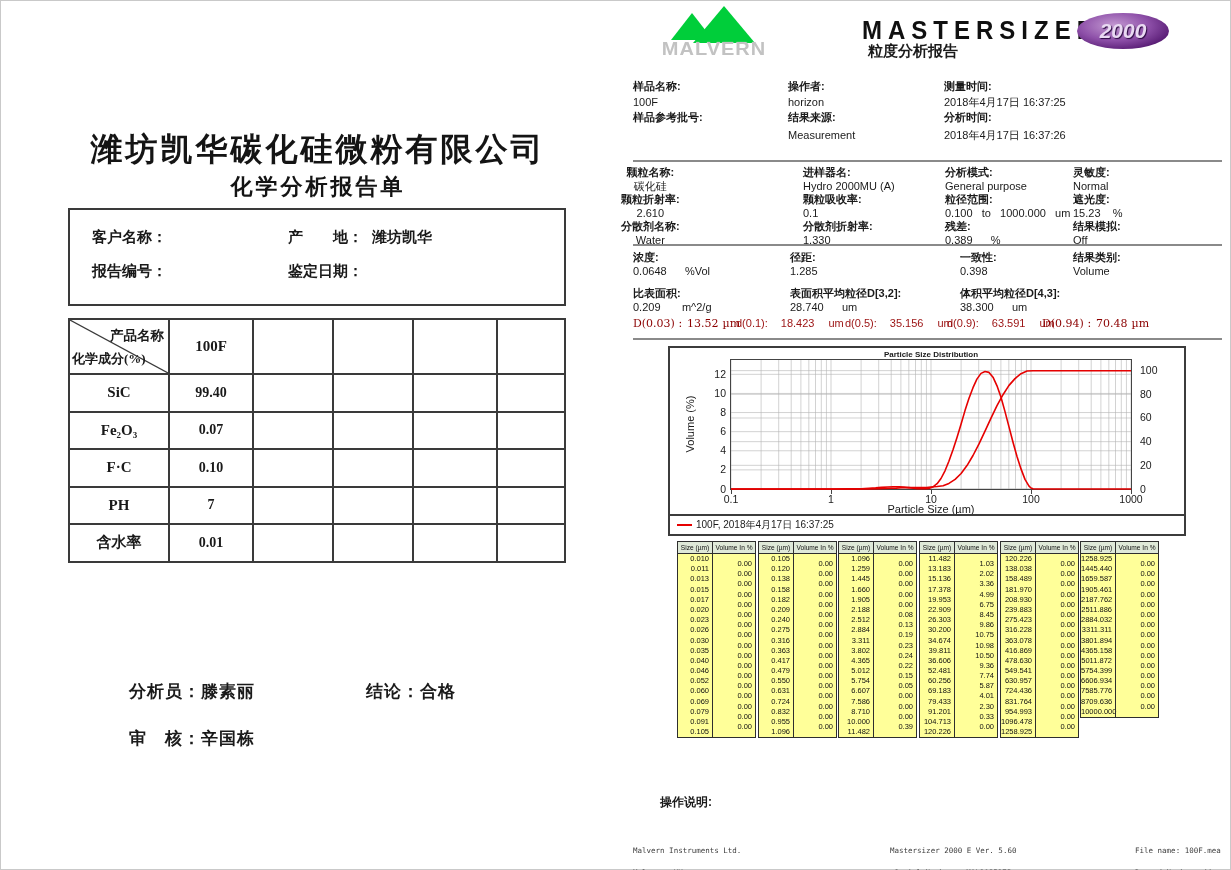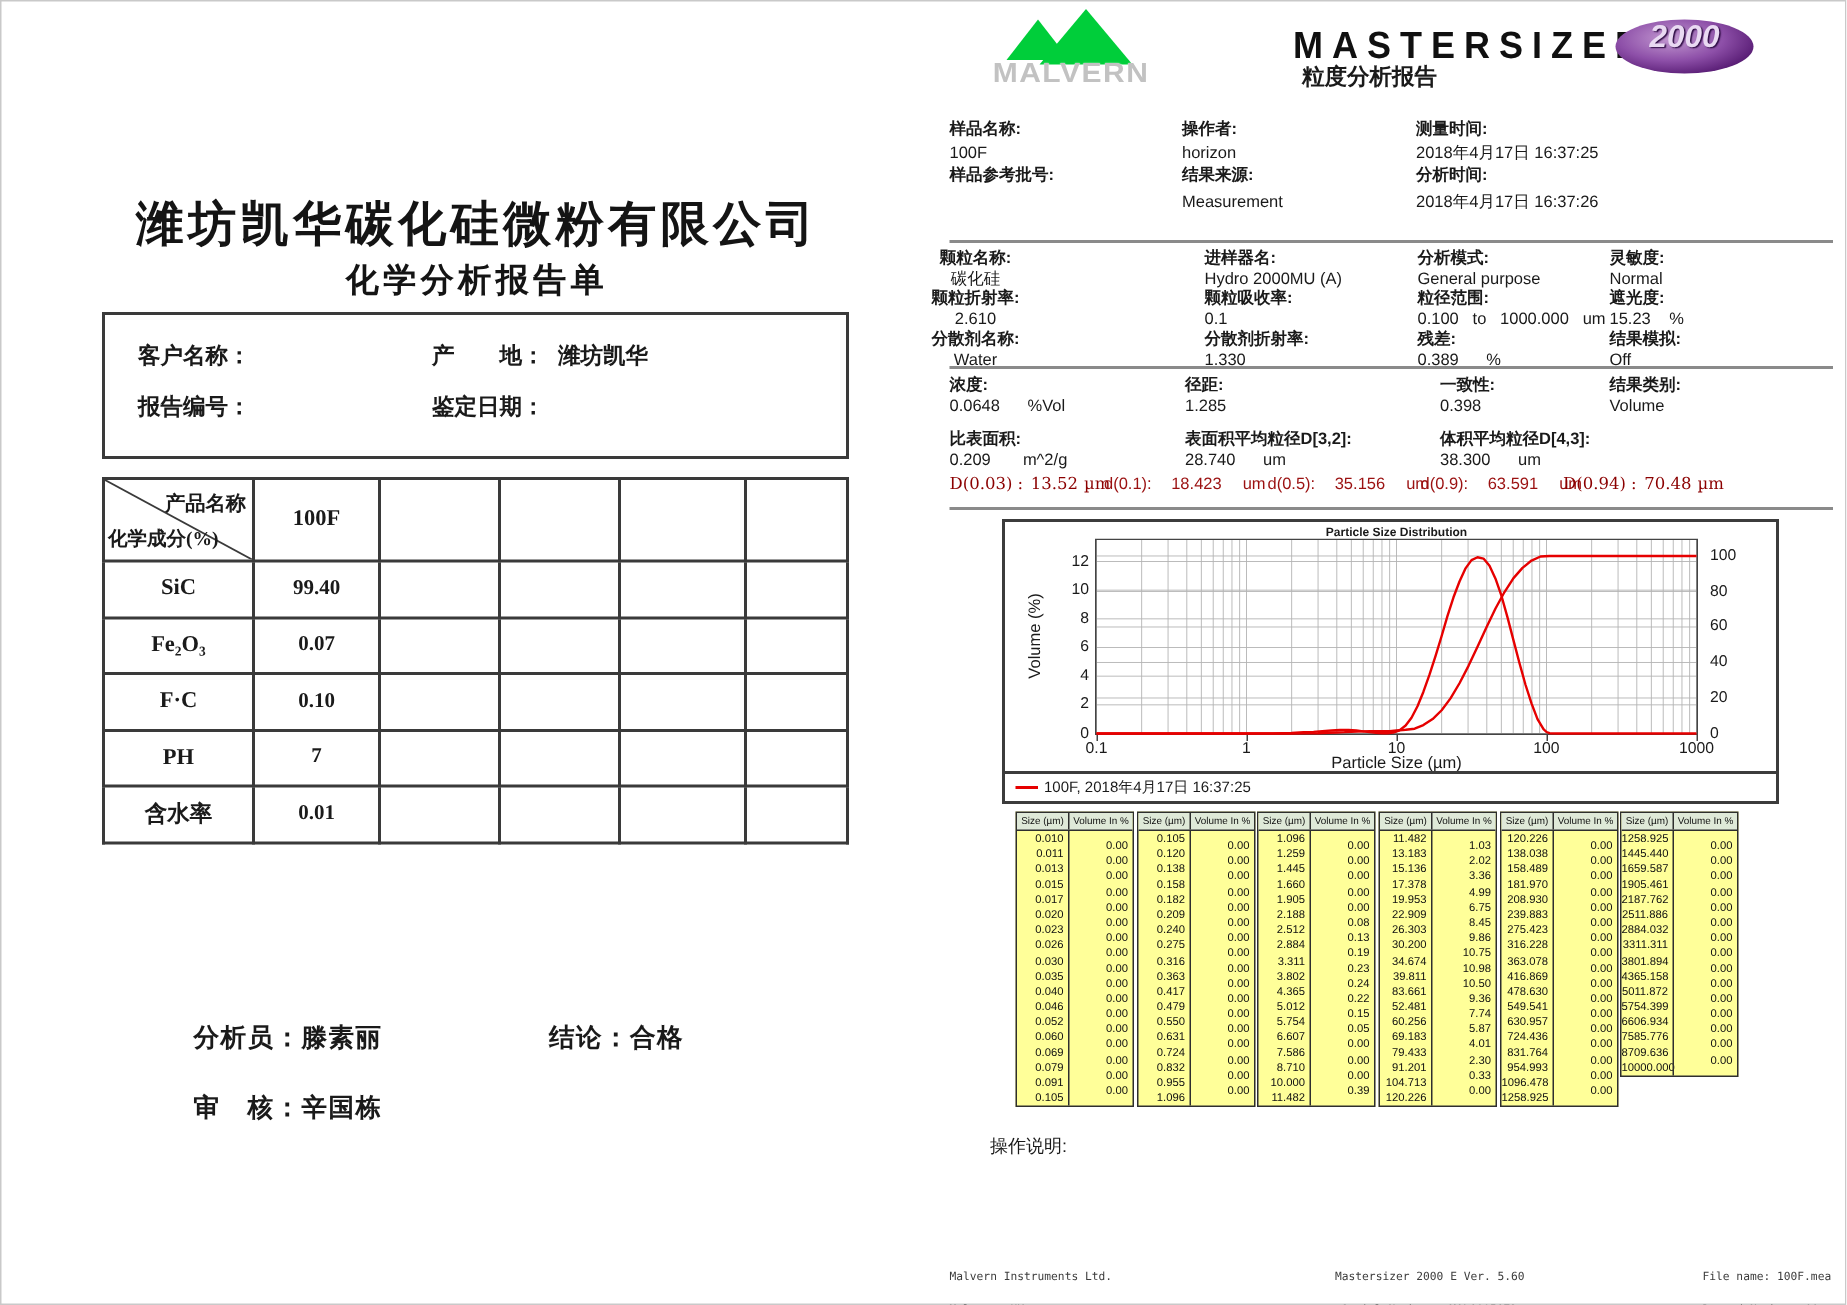--- a/index.html
+++ b/index.html
@@ -26,21 +26,21 @@
   .pct-serif{font-family:"DejaVu Serif","Liberation Serif",serif;color:#8b0000;font-size:11px;white-space:pre;}
   .pct-bold{font-weight:normal;color:#9b1111;font-size:11px;white-space:pre;}
   
   .tri{width:0;height:0;position:absolute;}
   .malvern-text{position:absolute;left:0;top:34px;width:118px;text-align:center;font-weight:bold;
     font-size:20px;letter-spacing:1px;color:#c2c2c2;transform:scaleY(.92);
     text-shadow:0 0 1px #ffffff;}
   .mastersizer{font-weight:bold;font-size:24px;letter-spacing:6px;color:#101010;transform:scaleY(1.05);}
   .badge2000{width:92px;height:36px;border-radius:50%;
     background:radial-gradient(ellipse at 40% 35%,#c49ad2 0%,#8d4fa8 45%,#5b1f77 75%,#38084f 100%);
-    display:flex;align-items:flex-start;justify-content:center;}
+    display:flex;align-items:center;justify-content:center;}
   .badge2000 span{font-style:italic;font-weight:bold;font-size:21px;color:#e9d9f2;text-shadow:1px 1px 1px #2a0840;}
   
   .chartbox{left:668px;top:346px;width:514px;height:186px;border:2px solid #3c3c3c;}
   .chart-title{position:absolute;top:2px;left:60px;width:402px;text-align:center;font-size:8px;font-weight:bold;}
   .tickL{position:absolute;width:22px;text-align:right;font-size:10.5px;}
   .tickR{position:absolute;left:470px;font-size:10.5px;}
   .tickX{position:absolute;top:145px;transform:translateX(-50%);font-size:10.5px;}
   .ytitle{position:absolute;left:20px;top:76px;transform:translate(-50%,-50%) rotate(-90deg);font-size:11px;white-space:nowrap;}
   .xtitle{position:absolute;left:60px;top:155px;width:402px;text-align:center;font-size:11px;}
   .legendstrip{position:absolute;left:0;right:0;bottom:0;height:18px;border-top:2px solid #3c3c3c;
@@ -50,21 +50,21 @@
   .size-table{position:absolute;top:541px;border:1.5px solid #2e2e2e;background:#ffff99;font-size:7.5px;color:#101010;}
   .st-head{display:flex;background:#dfe9d8;border-bottom:1.5px solid #2e2e2e;font-size:6.6px;}
   .st-head div{height:11px;line-height:11px;text-align:center;overflow:hidden;white-space:nowrap;}
   .st-h1{width:34px;}
   .st-h2{width:42px;border-left:1.5px solid #2e2e2e;}
   .st-body{display:flex;}
   .st-sizes{width:34px;}
   .st-vals{width:42px;border-left:1.5px solid #2e2e2e;padding-top:5px;}
   .st-sizes div,.st-vals div{height:10.2px;line-height:10.2px;text-align:right;padding-right:3px;}
   .micro{font-family:"DejaVu Sans Mono","Liberation Mono",monospace;font-size:7.5px;line-height:7.2px;color:#3d3d3d;white-space:pre;}
-  .opnote{font-weight:normal;font-size:12px;}
+  .opnote{font-weight:bold;font-size:12px;margin-top:38px;}
 </style>
 </head>
 <body>
 
 <div id="page">
 
   <div class="abs lp-title" style="top:128px;font-size:32px;letter-spacing:3px;">潍坊凯华碳化硅微粉有限公司</div>
   <div class="abs lp-title" style="top:172px;font-size:22px;letter-spacing:3px;">化学分析报告单</div>
 
   <div class="abs infobox">
@@ -500,21 +500,21 @@
             <div>11.482</div>
             <div>13.183</div>
             <div>15.136</div>
             <div>17.378</div>
             <div>19.953</div>
             <div>22.909</div>
             <div>26.303</div>
             <div>30.200</div>
             <div>34.674</div>
             <div>39.811</div>
-            <div>83.661</div>
+            <div>36.606</div>
             <div>52.481</div>
             <div>60.256</div>
             <div>69.183</div>
             <div>79.433</div>
             <div>91.201</div>
             <div>104.713</div>
             <div>120.226</div>
           </div>
           <div class="st-vals">
             <div>1.03</div>

